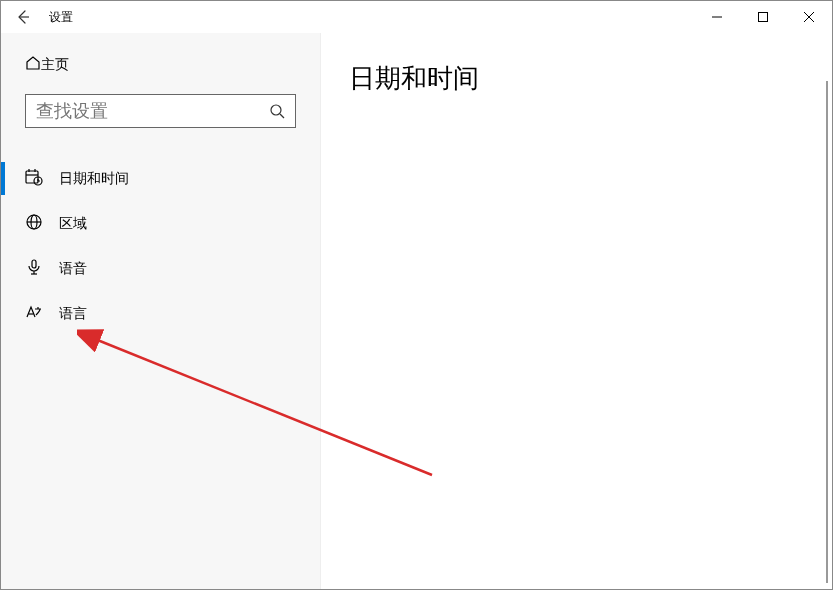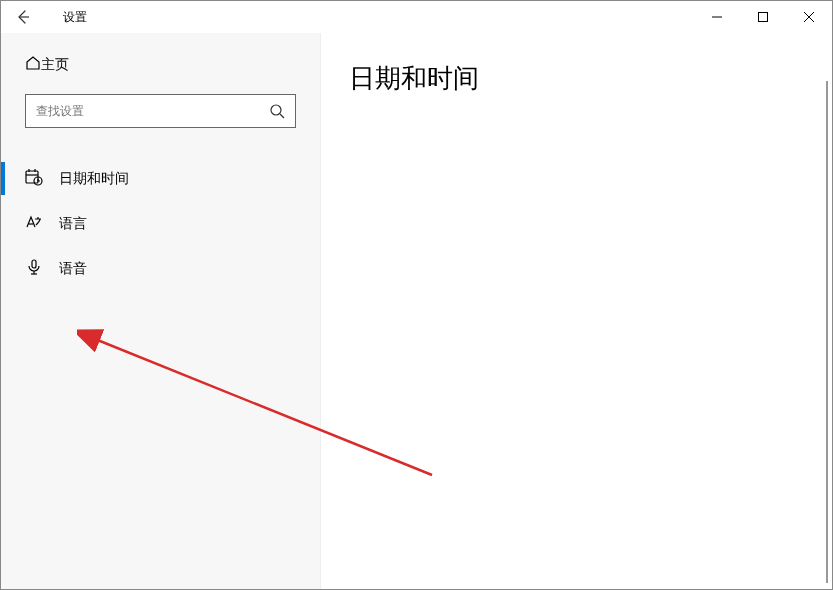--- a/index.html
+++ b/index.html
@@ -10,21 +10,20 @@
       position: relative;
       background: #fff;
       display: flex;
       flex-direction: column;
     }
     .titlebar {
       height: 32px;
       display: flex;
       align-items: center;
       position: relative;
-      gap: 14px;
     }
     .back-btn {
       width: 44px; height: 32px;
       display: flex; align-items: center; justify-content: center;
       color: #333; cursor: pointer;
     }
     .back-btn svg { width: 16px; height: 16px; }
     .win-title {
       font-size: 12px; color: #000;
       margin-left: 4px;
@@ -61,21 +60,21 @@
     .search-wrap {
       margin: 12px 24px 8px 24px;
       border: 1px solid #666;
       height: 34px;
       display: flex; align-items: center;
       padding: 0 10px;
       background: #fff;
     }
     .search-wrap input {
       flex: 1; border: none; outline: none;
-      font-size: 12px; background: transparent;
+      font-size: 18px; background: transparent;
     }
     .search-wrap .sicon { width: 16px; height: 16px; color: #333; }
     .section-title {
       font-size: 13px; font-weight: 600;
       padding: 18px 24px 8px 24px;
     }
     .nav-list { margin-top: 20px; }
     .nav-item {
       display: flex; align-items: center;
       padding: 12px 24px; gap: 16px;
@@ -173,42 +172,52 @@
               <line x1="1" y1="7" x2="13" y2="7"></line>
               <line x1="4" y1="1" x2="4" y2="4"></line>
               <line x1="10" y1="1" x2="10" y2="4"></line>
               <circle cx="13" cy="13" r="4"></circle>
               <path d="M13 11 V13 H15"></path>
             </svg>
           </span>
           <span>日期和时间</span>
         </div>
 
-
         <div class="nav-item">
           <span>
             <svg viewBox="0 0 18 18" fill="none" stroke="currentColor" stroke-width="1.2">
-              <path d="M2 14 L6 4 L10 14"></path>
-              <line x1="3.5" y1="11" x2="8.5" y2="11"></line>
-              <path d="M10 6 H16 M13 4 V6 M11 12 C13 10 15 8 15 6"></path>
-            </svg>
-          </span>
-          <span>语言</span>
+              <circle cx="9" cy="9" r="7"></circle>
+              <ellipse cx="9" cy="9" rx="3" ry="7"></ellipse>
+              <line x1="2" y1="9" x2="16" y2="9"></line>
+            </svg>
+          </span>
+          <span>区域</span>
         </div>
 
         <div class="nav-item">
           <span>
             <svg viewBox="0 0 18 18" fill="none" stroke="currentColor" stroke-width="1.2">
               <rect x="7" y="2" width="4" height="8" rx="2"></rect>
               <path d="M4 8 A5 5 0 0 0 14 8"></path>
               <line x1="9" y1="13" x2="9" y2="16"></line>
               <line x1="6" y1="16" x2="12" y2="16"></line>
             </svg>
           </span>
           <span>语音</span>
+        </div>
+
+        <div class="nav-item">
+          <span>
+            <svg viewBox="0 0 18 18" fill="none" stroke="currentColor" stroke-width="1.2">
+              <path d="M2 14 L6 4 L10 14"></path>
+              <line x1="3.5" y1="11" x2="8.5" y2="11"></line>
+              <path d="M10 6 H16 M13 4 V6 M11 12 C13 10 15 8 15 6"></path>
+            </svg>
+          </span>
+          <span>语言</span>
         </div>
 
       </div>
     </div>
 
     <div class="content">
       <h1 class="page-title">日期和时间</h1>
       <div class="scroll-hint"></div>
     </div>
 

